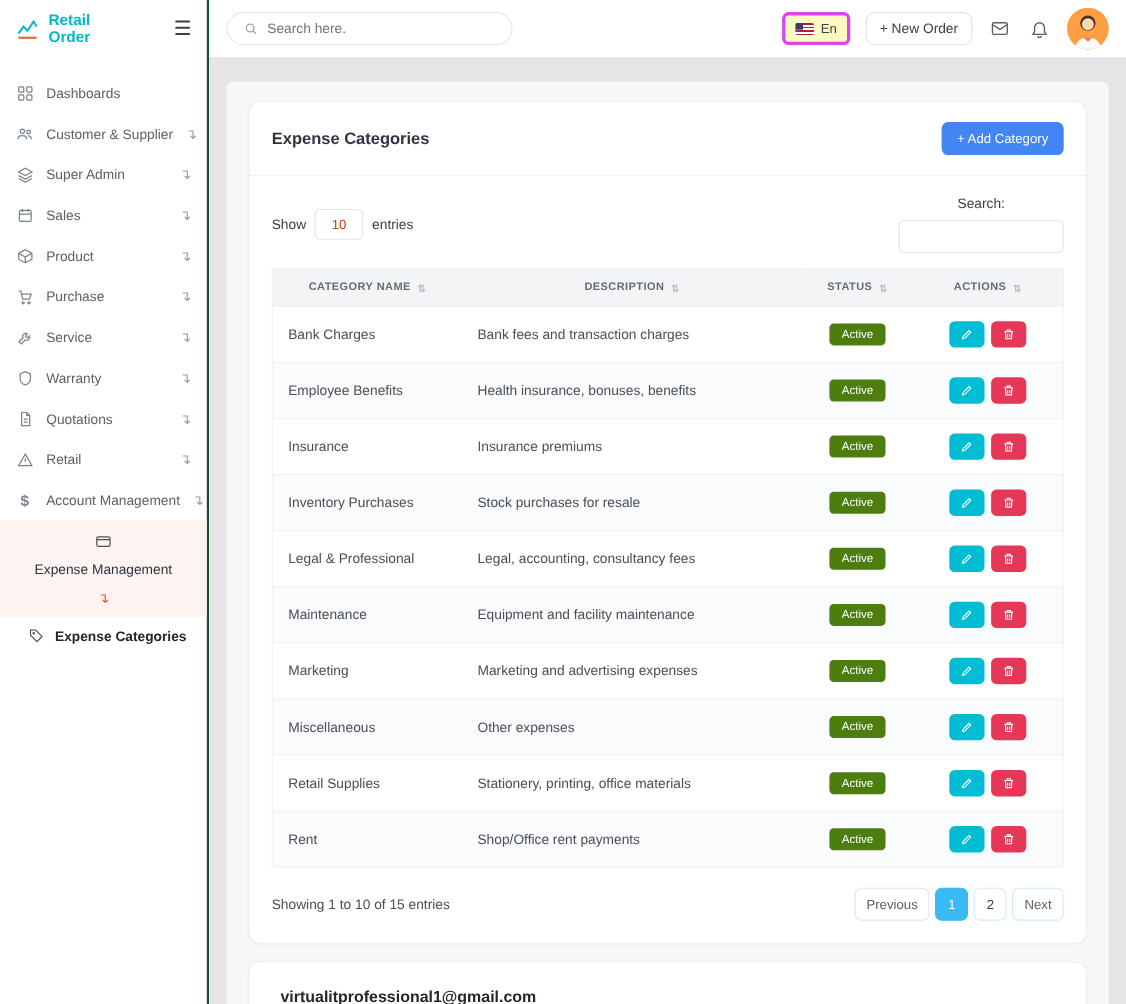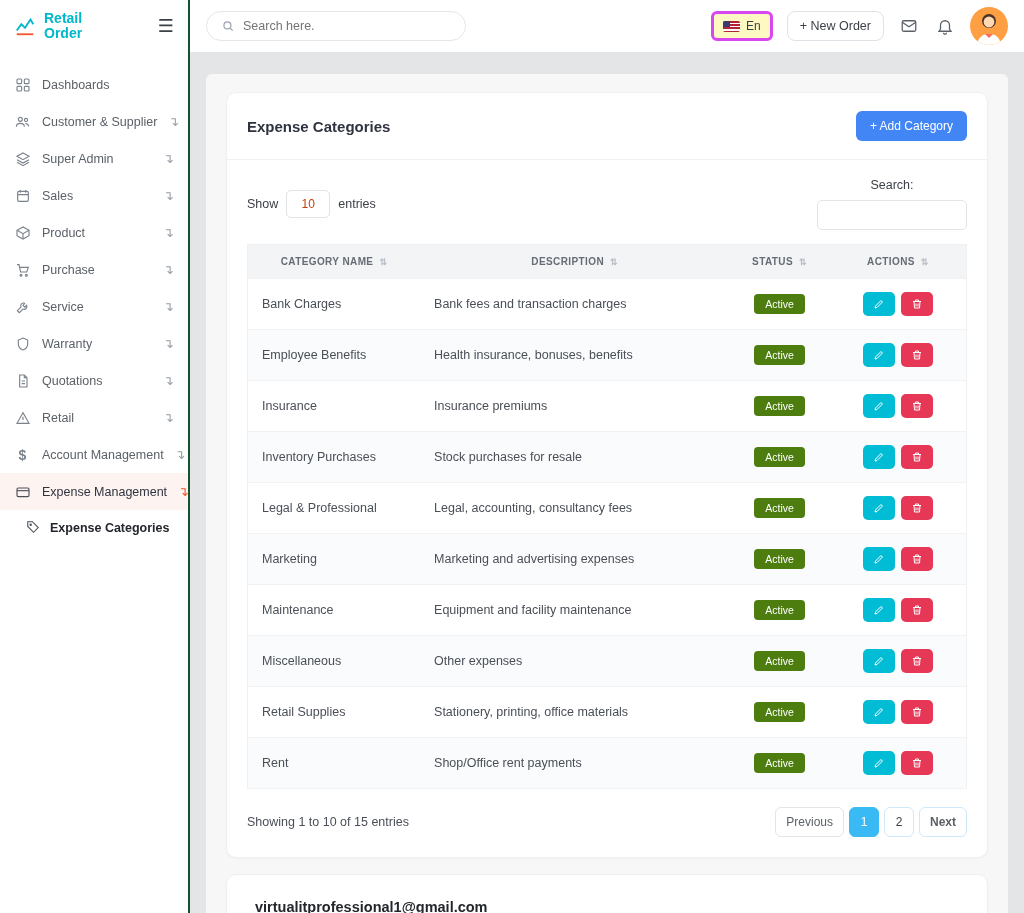--- a/index.html
+++ b/index.html
@@ -11,21 +11,21 @@
   .sidebar { width:190px; background:#ffffff; border-right:2px solid #14532d; display:flex; flex-direction:column; flex-shrink:0; }
   .brand-row { height:52px; display:flex; align-items:center; padding:0 14px; gap:8px; }
   .brand-logo { width:22px; height:22px; flex-shrink:0; color:#00b8cc; }
   .brand-text { line-height:1.05; font-weight:bold; font-size:14px; color:#00b8cc; flex:1; }
   .hamburger { font-size:18px; color:#3b3f46; cursor:pointer; }
   .nav { padding:14px 0 0 0; overflow:hidden; }
   .nav-item { display:flex; align-items:center; gap:11px; padding:10px 14px; color:#5b6168; cursor:pointer; font-size:12.5px; }
   .nav-item .nicon { width:17px; height:17px; color:#7a828c; display:flex; align-items:center; justify-content:center; flex-shrink:0; }
   .nav-item .nlabel { flex:1; white-space:nowrap; }
   .nav-item .arrow { color:#9aa1ab; font-size:13px; }
-  .nav-item.active { background:#fdf3f0; color:#2f3340; }
+  .nav-item.active { background:#fdf3f0; color:#2f3340;flex-direction:column; }
   .nav-item.active .nicon { color:#4a505a; }
   .nav-item.active .arrow { color:#f2572f; }
   .nav-sub { display:flex; align-items:center; gap:9px; padding:10px 14px 10px 26px; color:#23262b; font-weight:bold; font-size:12.5px; cursor:pointer; }
   .nav-sub .nicon { width:15px; height:15px; color:#4a505a; }
   .dollar-glyph { font-size:14px; font-weight:bold; }
 
   
   .main { flex:1; display:flex; flex-direction:column; background:#e4e5e7; }
   .topbar { height:52px; background:#ffffff; display:flex; align-items:center; padding:0 16px; gap:10px; flex-shrink:0; }
   .searchbox { display:flex; align-items:center; gap:8px; border:1px solid #e4e6ea; border-radius:18px; padding:7px 14px; width:260px; background:#fff; color:#9aa1ab; }
@@ -65,21 +65,21 @@
   .act-btn { width:32px; height:24px; border:none; border-radius:5px; color:#fff; cursor:pointer; display:flex; align-items:center; justify-content:center; }
   .act-edit { background:#00bcd4; }
   .act-del { background:#e63757; }
 
   .table-footer { display:flex; align-items:center; justify-content:space-between; padding:18px 20px 20px 20px; }
   .showing-text { font-size:12.5px; color:#4a4f57; }
   .pagination { display:flex; gap:5px;justify-content:flex-end; }
   .page-btn { min-width:30px; height:30px; display:flex; align-items:center; justify-content:center; border:1px solid #e2e4e8; border-radius:6px; background:#fff; font-size:12px; color:#5b6168; padding:0 10px; cursor:pointer; font-family:inherit; }
   .page-btn.pnum { border-color:#cfe9fb; color:#3b3f46; padding:0; }
   .page-btn.active { background:#3abaf4; border-color:#3abaf4; color:#fff; }
-  .page-btn.pnext { border-color:#cfe9fb;font-weight:bold; }
+  .page-btn.pnext { border-color:#cfe9fb; }
 
   .account-card { background:#fff; border:1px solid #efefef; border-radius:10px; margin:16px 20px 14px 20px; padding:24px 28px 26px 28px; box-shadow:0 1px 2px rgba(0,0,0,.03); }
   .acc-email { font-size:14.5px; font-weight:bold; color:#23262b; }
   .acc-since { font-size:12px; color:#7a828c; margin-top:5px; }
 
   svg { display:block; }
 </style>
 </head>
 <body>
 
@@ -448,45 +448,45 @@
                       <span>
                         <svg viewBox="0 0 24 24" width="12" height="12" fill="none" stroke="#fff" stroke-width="2">
                           <path d="M4 7h16M9 7V4h6v3M6 7l1 13h10l1-13M10 11v6M14 11v6"></path>
                         </svg>
                       </span>
                     </button>
                   </div>
                 </td>
               </tr>
               <tr>
+                <td>Maintenance</td>
+                <td>Equipment and facility maintenance</td>
+                <td class="center"><span class="badge-active">Active</span></td>
+                <td>
+                  <div class="actions-cell">
+                    <button class="act-btn act-edit">
+                      <span>
+                        <svg viewBox="0 0 24 24" width="12" height="12" fill="none" stroke="#fff" stroke-width="2">
+                          <path d="M4 20l4-1L19 8l-3-3L5 16z"></path>
+                        </svg>
+                      </span>
+                    </button>
+                    <button class="act-btn act-del">
+                      <span>
+                        <svg viewBox="0 0 24 24" width="12" height="12" fill="none" stroke="#fff" stroke-width="2">
+                          <path d="M4 7h16M9 7V4h6v3M6 7l1 13h10l1-13M10 11v6M14 11v6"></path>
+                        </svg>
+                      </span>
+                    </button>
+                  </div>
+                </td>
+              </tr>
+              <tr>
                 <td>Marketing</td>
                 <td>Marketing and advertising expenses</td>
-                <td class="center"><span class="badge-active">Active</span></td>
-                <td>
-                  <div class="actions-cell">
-                    <button class="act-btn act-edit">
-                      <span>
-                        <svg viewBox="0 0 24 24" width="12" height="12" fill="none" stroke="#fff" stroke-width="2">
-                          <path d="M4 20l4-1L19 8l-3-3L5 16z"></path>
-                        </svg>
-                      </span>
-                    </button>
-                    <button class="act-btn act-del">
-                      <span>
-                        <svg viewBox="0 0 24 24" width="12" height="12" fill="none" stroke="#fff" stroke-width="2">
-                          <path d="M4 7h16M9 7V4h6v3M6 7l1 13h10l1-13M10 11v6M14 11v6"></path>
-                        </svg>
-                      </span>
-                    </button>
-                  </div>
-                </td>
-              </tr>
-              <tr>
-                <td>Maintenance</td>
-                <td>Equipment and facility maintenance</td>
                 <td class="center"><span class="badge-active">Active</span></td>
                 <td>
                   <div class="actions-cell">
                     <button class="act-btn act-edit">
                       <span>
                         <svg viewBox="0 0 24 24" width="12" height="12" fill="none" stroke="#fff" stroke-width="2">
                           <path d="M4 20l4-1L19 8l-3-3L5 16z"></path>
                         </svg>
                       </span>
                     </button>

